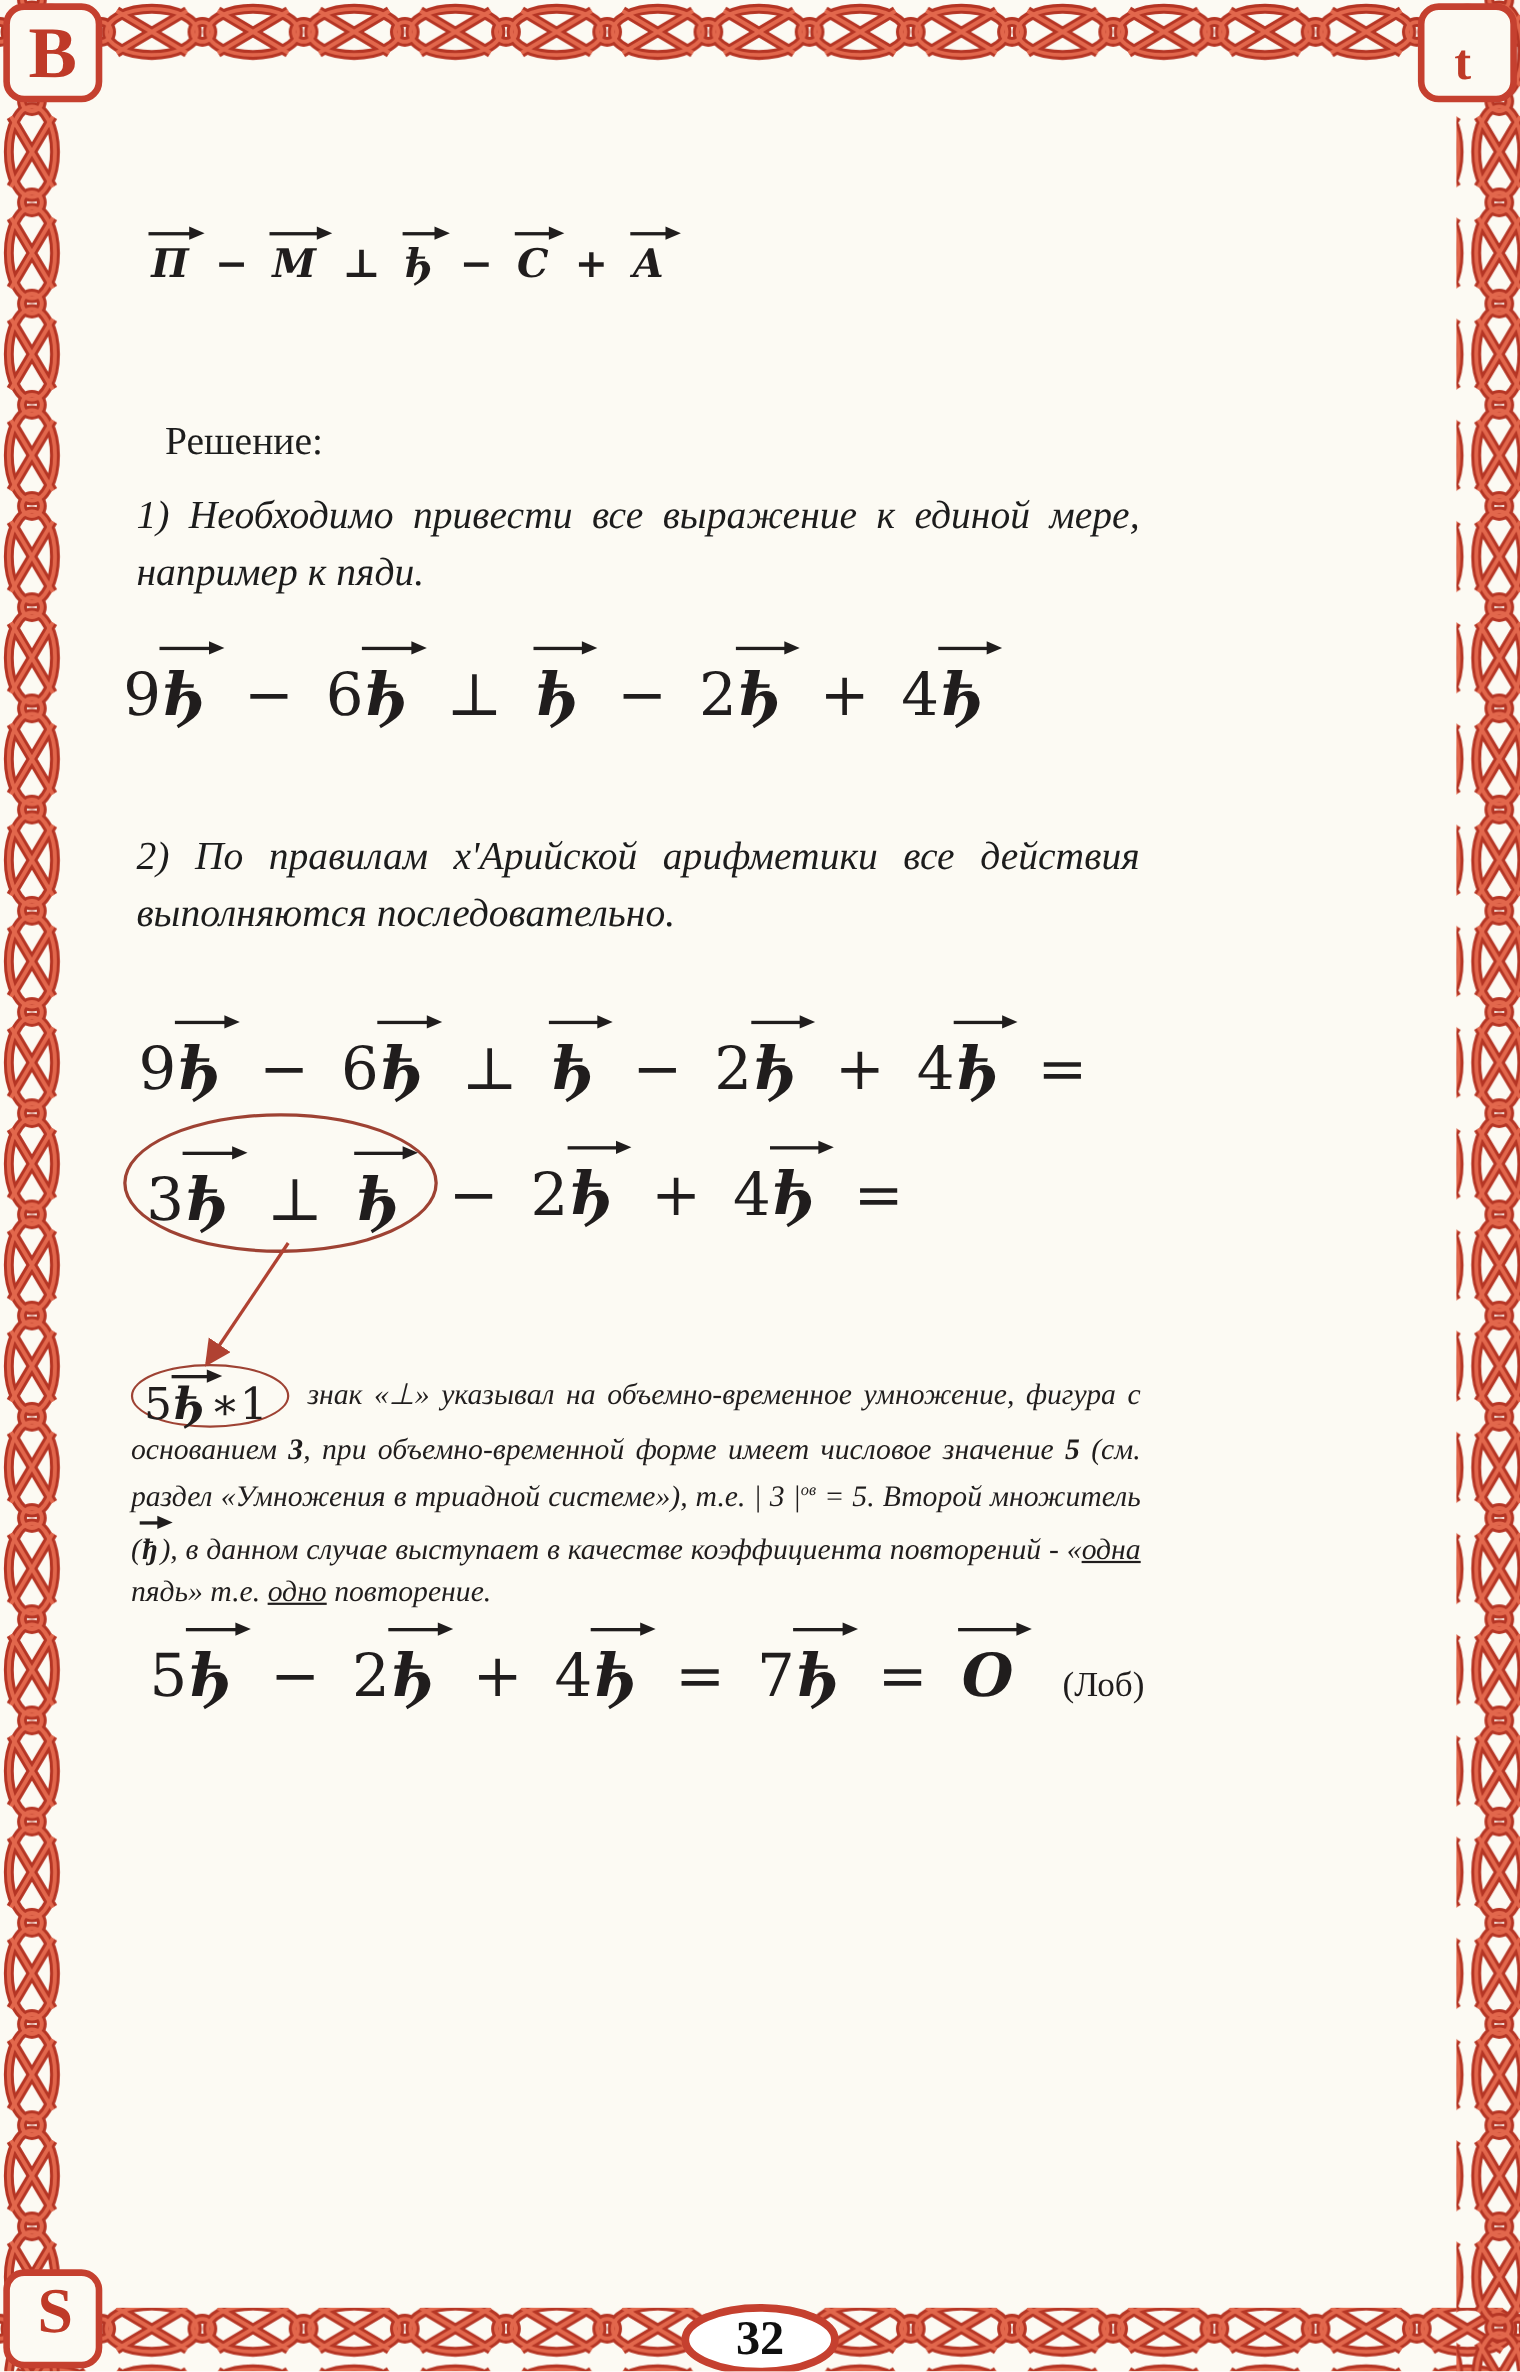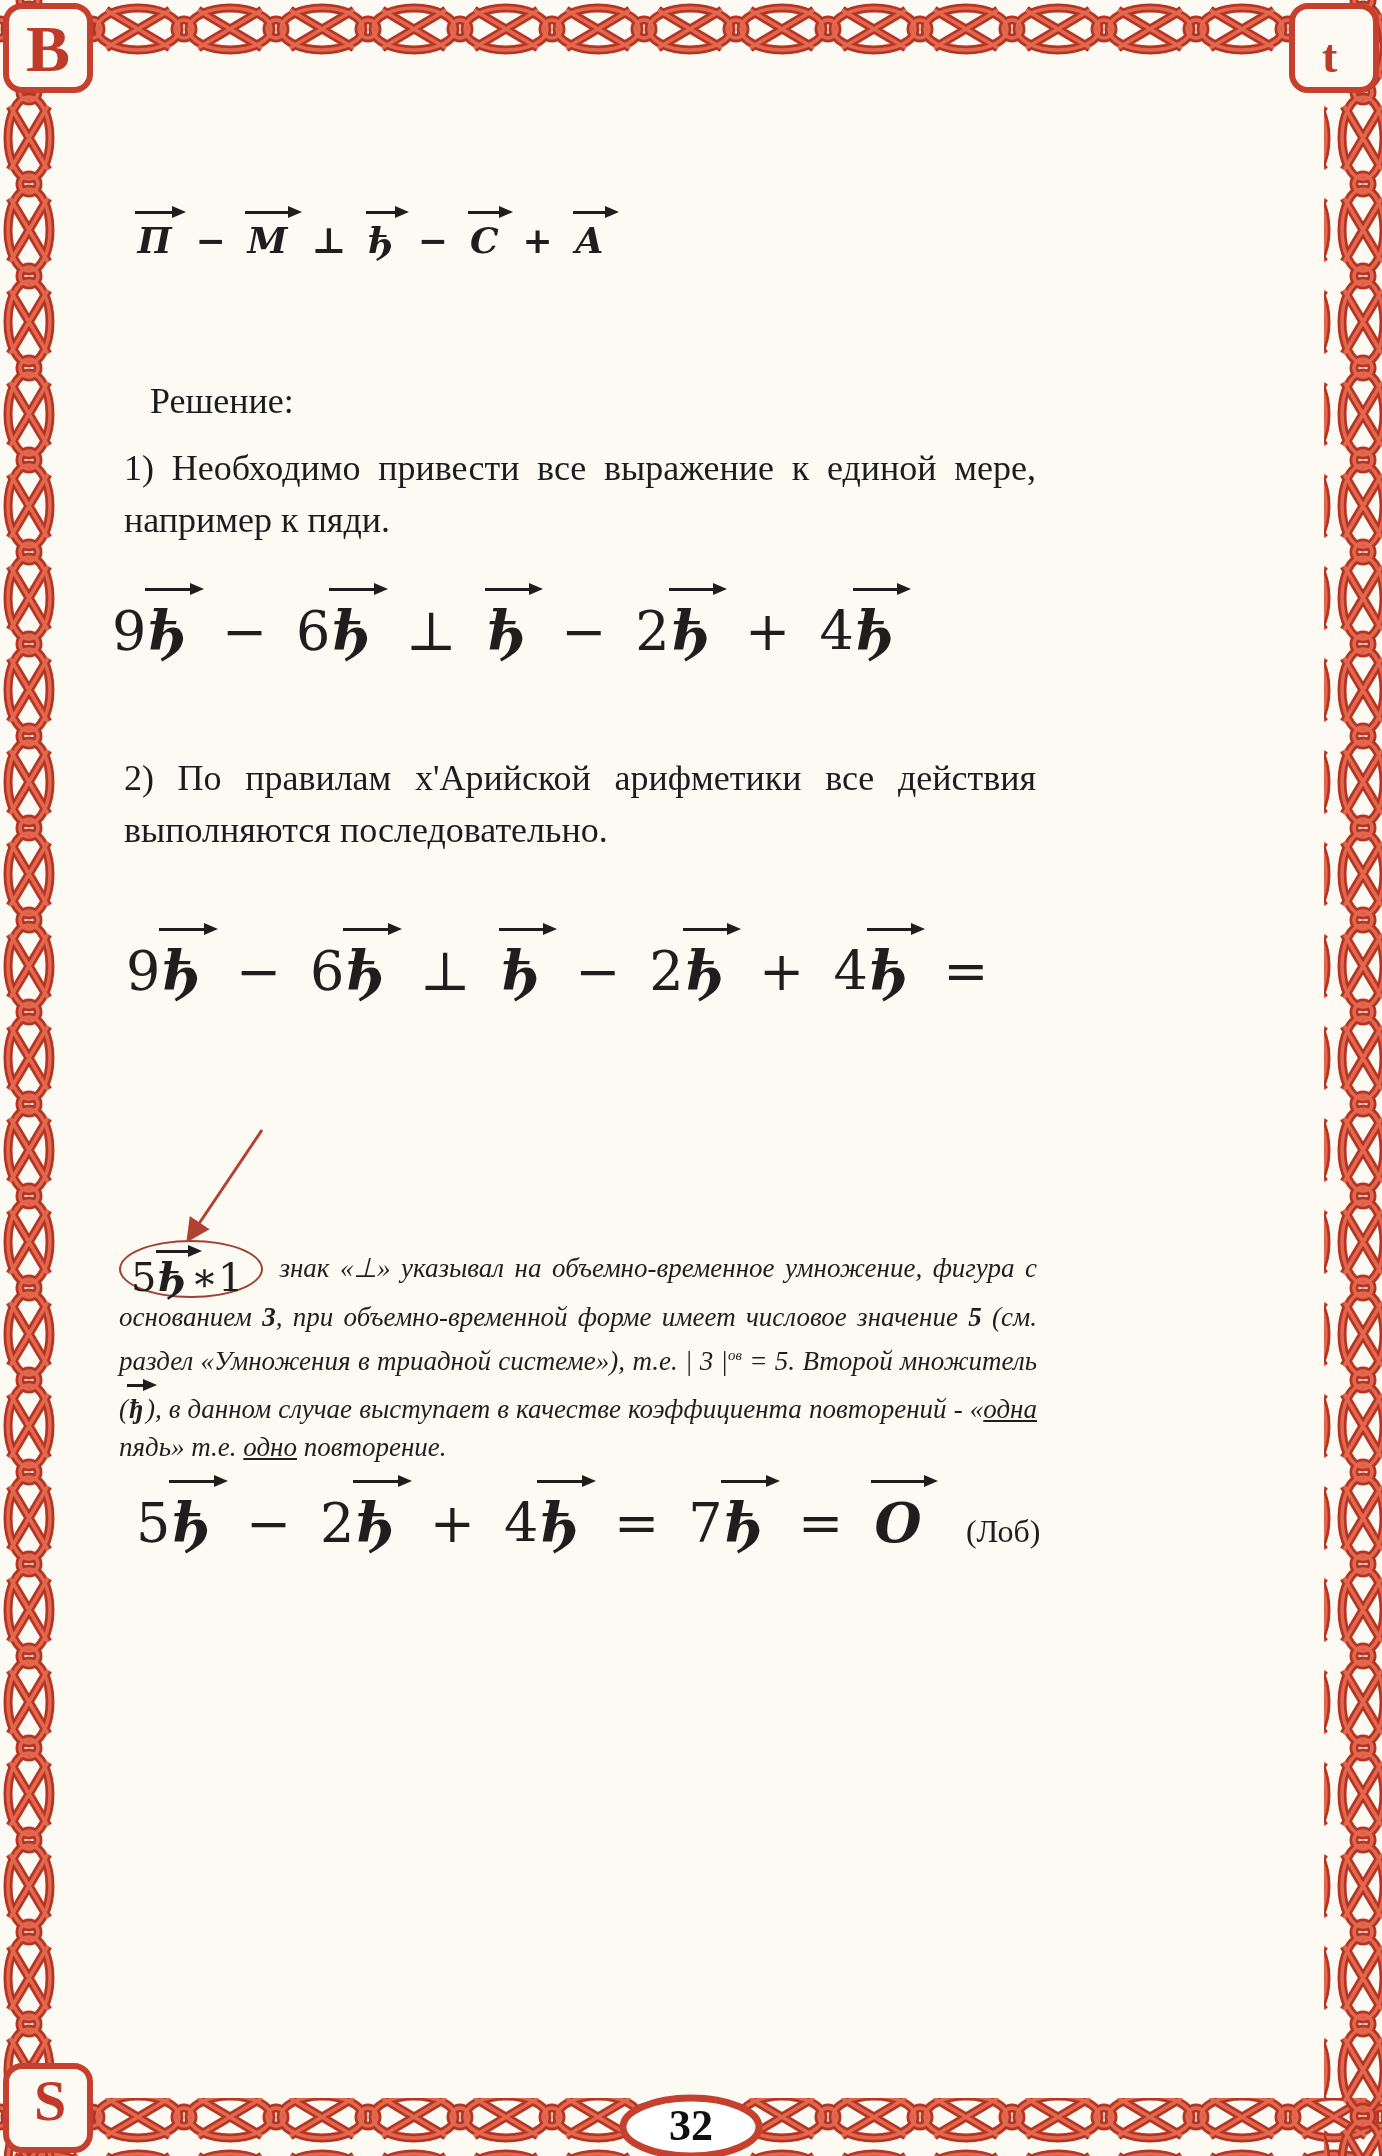--- a/index.html
+++ b/index.html
@@ -19,21 +19,21 @@
   .page-number{
     position:absolute;left:0;right:0;top:2100px;text-align:center;
     font-size:44px;font-weight:bold;color:#101010;z-index:3;
   }
   
   .title{
     position:absolute;left:122px;top:80px;width:912px;
     font-size:36px;line-height:50px;text-align:justify;text-indent:44px;
   }
   .solution-label{position:absolute;left:133px;top:380px;font-size:36px;margin-left:17px;}
-  .step{position:absolute;font-size:36px;line-height:52px;text-align:justify;width:912px;}
+  .step{position:absolute;font-size:36px;line-height:52px;text-align:justify;width:912px;font-style:italic;}
   .step1{left:124px;top:442px;}
   .step2{left:124px;top:752px;}
   
   .formula{
     position:absolute;font-family:"DejaVu Serif", serif;font-size:54px;
     white-space:nowrap;word-spacing:0.22em;color:#201d1d;
   }
   .f1{left:136px;top:206px;font-size:36px;font-weight:bold;}
   .f2{left:112px;top:580px;}
   .f3{left:126px;top:920px;}
@@ -133,20 +133,24 @@
   <div class="solution-label">Решение:</div>
 
   <div class="step step1">1)  Необходимо привести все выражение к единой мере, например к пяди.</div>
 
   <div class="formula f2">9<span class="vec"><span class="bar"></span><span class="ch">ђ</span></span> − 6<span class="vec"><span class="bar"></span><span class="ch">ђ</span></span> ⊥ <span class="vec"><span class="bar"></span><span class="ch">ђ</span></span> − 2<span class="vec"><span class="bar"></span><span class="ch">ђ</span></span> + 4<span class="vec"><span class="bar"></span><span class="ch">ђ</span></span></div>
 
   <div class="step step2">2)  По правилам х'Арийской арифметики все действия выполняются последовательно.</div>
 
   <div class="formula f3">9<span class="vec"><span class="bar"></span><span class="ch">ђ</span></span> − 6<span class="vec"><span class="bar"></span><span class="ch">ђ</span></span> ⊥ <span class="vec"><span class="bar"></span><span class="ch">ђ</span></span> − 2<span class="vec"><span class="bar"></span><span class="ch">ђ</span></span> + 4<span class="vec"><span class="bar"></span><span class="ch">ђ</span></span> =</div>
 
+  <div class="formula f4">
+    <span class="circle-big">3<span class="vec"><span class="bar"></span><span class="ch">ђ</span></span> ⊥ <span class="vec"><span class="bar"></span><span class="ch">ђ</span></span></span>
+    <span class="f4-rest">− 2<span class="vec"><span class="bar"></span><span class="ch">ђ</span></span> + 4<span class="vec"><span class="bar"></span><span class="ch">ђ</span></span> =</span>
+  </div>
 
   <svg class="arrow-svg" width="140" height="130" xmlns="http://www.w3.org/2000/svg">
     <line x1="116" y1="6" x2="42" y2="116" stroke="#b04232" stroke-width="3" marker-end="url(#ah)"></line>
   </svg>
 
   <div class="note">
     <span class="circle-small">5<span class="vec"><span class="bar"></span><span class="ch">ђ</span></span>∗1</span><span><span>знак «⊥» указывал на объемно-временное умножение, фигура с основанием </span><span class="b">3</span><span>, при объемно-временной форме имеет числовое значение </span><span class="b">5</span><span> (см. раздел «Умножения в триадной системе»), т.е. | 3 |</span><span class="sup">ов</span><span> = 5. Второй множитель (</span><span class="vec"><span class="bar"></span><span class="ch">ђ</span></span><span>), в данном случае выступает в качестве коэффициента повторений - «</span><span class="u">одна</span><span> пядь» т.е. </span><span class="u">одно</span><span> повторение.</span></span>
   </div>
 
   <div class="formula f5">

